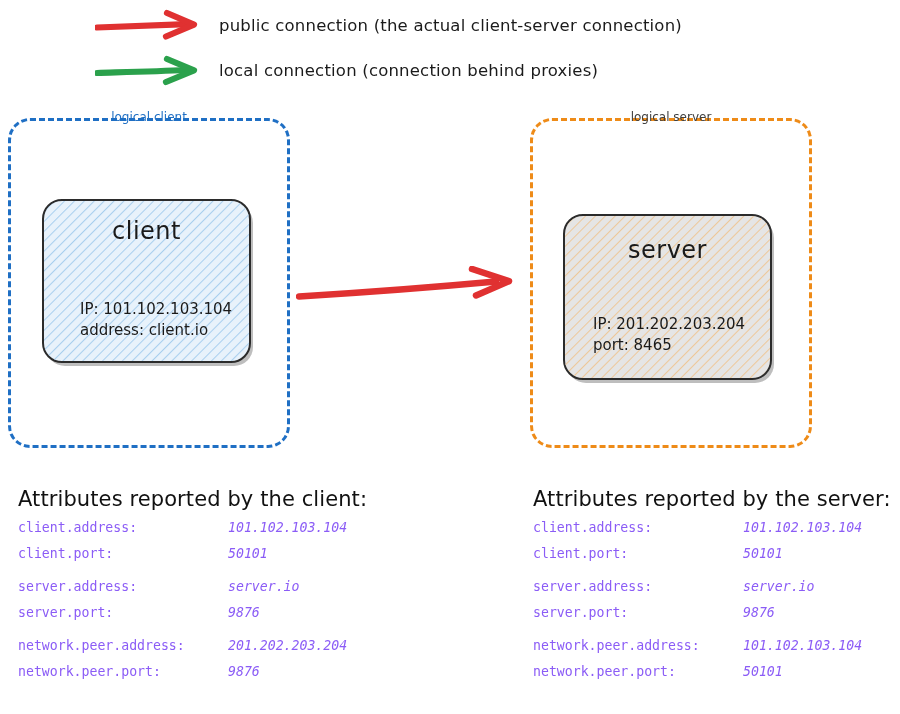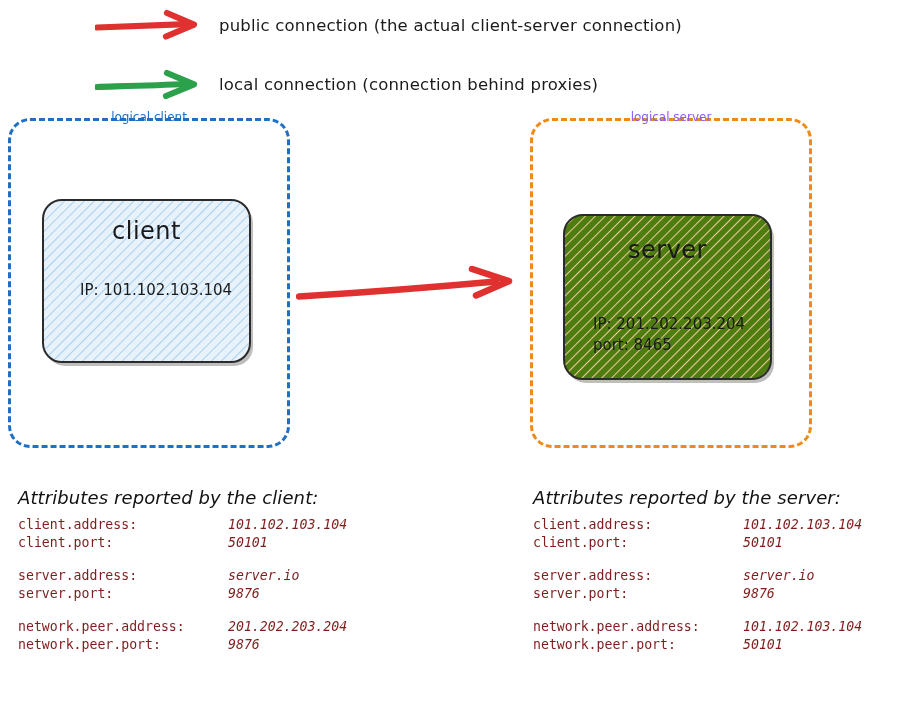--- a/index.html
+++ b/index.html
@@ -62,21 +62,21 @@
     position: absolute;
     top: -11px;
     left: 0;
     right: 0;
     text-align: center;
     font-family: "DejaVu Sans", sans-serif;
     font-size: 12px;
     white-space: nowrap;
   }
   .logical-label.client { color: #1f6fc4; }
-  .logical-label.server { color: #8b5cf6; }
+  .logical-label.server { color: #404040; }
 
   
   .node {
     position: absolute;
     border: 2.4px solid #2b2b2b;
     border-radius: 20px;
     box-sizing: border-box;
     box-shadow: 3px 4px 0 -1px rgba(40,40,40,0.30);
     overflow: hidden;
   }
@@ -100,71 +100,71 @@
   }
   .node-lines {
     font-family: "DejaVu Sans", sans-serif;
     font-size: 15px;
     line-height: 1.42;
     color: #1a1a1a;
   }
   .node-line { white-space: nowrap; }
 
   .node.client .node-inner { padding: 16px 0 0 0; }
-  .node.client .node-lines { margin-top: 35px; padding-left: 36px; }
+  .node.client .node-lines { margin-top: 54px; padding-left: 36px; }
   .node.server .node-inner { padding: 20px 0 0 0; }
   .node.server .node-lines { margin-top: 50px; padding-left: 28px; }
 
   
   .connector {
     position: absolute;
   }
 
   
   .attr-block {
     position: absolute;
   }
   .attr-heading {
     font-family: "DejaVu Sans", sans-serif;
-    font-size: 18px;
-    font-style: italic;
+    font-size: 21px;
     color: #111111;
     white-space: nowrap;
-    margin-bottom: 8px;
+    margin-bottom: 0;
     letter-spacing: 0.1px;
   }
   .attr-group {
     margin-bottom: 14px;
   }
   .attr-group:last-child { margin-bottom: 0; }
   .attr-row {
     display: flex;
     font-family: "DejaVu Sans Mono", monospace;
     font-size: 13.2px;
     line-height: 1.40;
-    color: #7f1d1d;
+    color: #8b5cf6;
     white-space: pre;
+    margin-top: 8px;
   }
   .attr-key { flex: 0 0 auto; }
   .attr-val { flex: 0 0 auto; font-style: italic; }
 </style>
 </head>
 <body>
 
 <div class="canvas">
 
   <div class="legend-row" style="left:95px; top:8px;">
     <svg class="legend-arrow" viewBox="0 0 110 34">
       <path d="M2,19.5 C28,18.4 60,17.6 92,16.2" stroke="#e03131" stroke-width="6.2" fill="none" stroke-linecap="round"></path>
       <path d="M72,5 L99,16.6 L71,28.5" stroke="#e03131" stroke-width="6.2" fill="none" stroke-linecap="round" stroke-linejoin="round"></path>
     </svg>
     <span class="legend-label">public connection (the actual client-server connection)</span>
   </div>
 
-  <div class="legend-row" style="left:95px; top:67px;">
+  <div class="legend-row" style="left:95px; top:53px;">
     <svg class="legend-arrow" viewBox="0 0 110 34">
       <path d="M2,20 C28,19.2 60,18.4 92,17" stroke="#2ba14c" stroke-width="6.2" fill="none" stroke-linecap="round"></path>
       <path d="M72,6 L99,17.4 L71,29" stroke="#2ba14c" stroke-width="6.2" fill="none" stroke-linecap="round" stroke-linejoin="round"></path>
     </svg>
     <span class="legend-label">local connection (connection behind proxies)</span>
   </div>
 
   <div class="logical-box client" style="left:8px; top:118px; width:282px; height:330px;">
     <span class="logical-label client">logical client</span>
   </div>
@@ -175,34 +175,35 @@
         <pattern id="hatchClient" width="7" height="7" patternTransform="rotate(45)" patternUnits="userSpaceOnUse">
           <line x1="0" y1="0" x2="0" y2="7" stroke="#a9cfee" stroke-width="2.1"></line>
         </pattern>
       </defs>
       <rect width="100%" height="100%" fill="url(#hatchClient)"></rect>
     </svg>
     <div class="node-inner">
       <div class="node-title">client</div>
       <div class="node-lines">
         <div class="node-line">IP: 101.102.103.104</div>
+        <div class="node-line">address: client.io</div>
       </div>
     </div>
   </div>
 
   <svg class="connector" style="left:296px; top:266px; width:225px; height:48px;" viewBox="0 0 225 48">
     <path d="M3,30.5 C60,27 140,21 200,15.5" stroke="#e03131" stroke-width="6.5" fill="none" stroke-linecap="round"></path>
     <path d="M176,3 L213,15.2 L180,29.5" stroke="#e03131" stroke-width="6.5" fill="none" stroke-linecap="round" stroke-linejoin="round"></path>
   </svg>
 
   <div class="logical-box server" style="left:530px; top:118px; width:282px; height:330px;">
     <span class="logical-label server">logical server</span>
   </div>
 
-  <div class="node server" style="left:563px; top:214px; width:209px; height:166px; background:#4d7c0f;">
+  <div class="node server" style="left:563px; top:214px; width:209px; height:166px; background:#e5e5e5;">
     <svg class="hatch" width="100%" height="100%" preserveAspectRatio="none">
       <defs>
         <pattern id="hatchServer" width="7" height="7" patternTransform="rotate(45)" patternUnits="userSpaceOnUse">
           <line x1="0" y1="0" x2="0" y2="7" stroke="#edc89a" stroke-width="2.1"></line>
         </pattern>
       </defs>
       <rect width="100%" height="100%" fill="url(#hatchServer)"></rect>
     </svg>
     <div class="node-inner">
       <div class="node-title">server</div>

